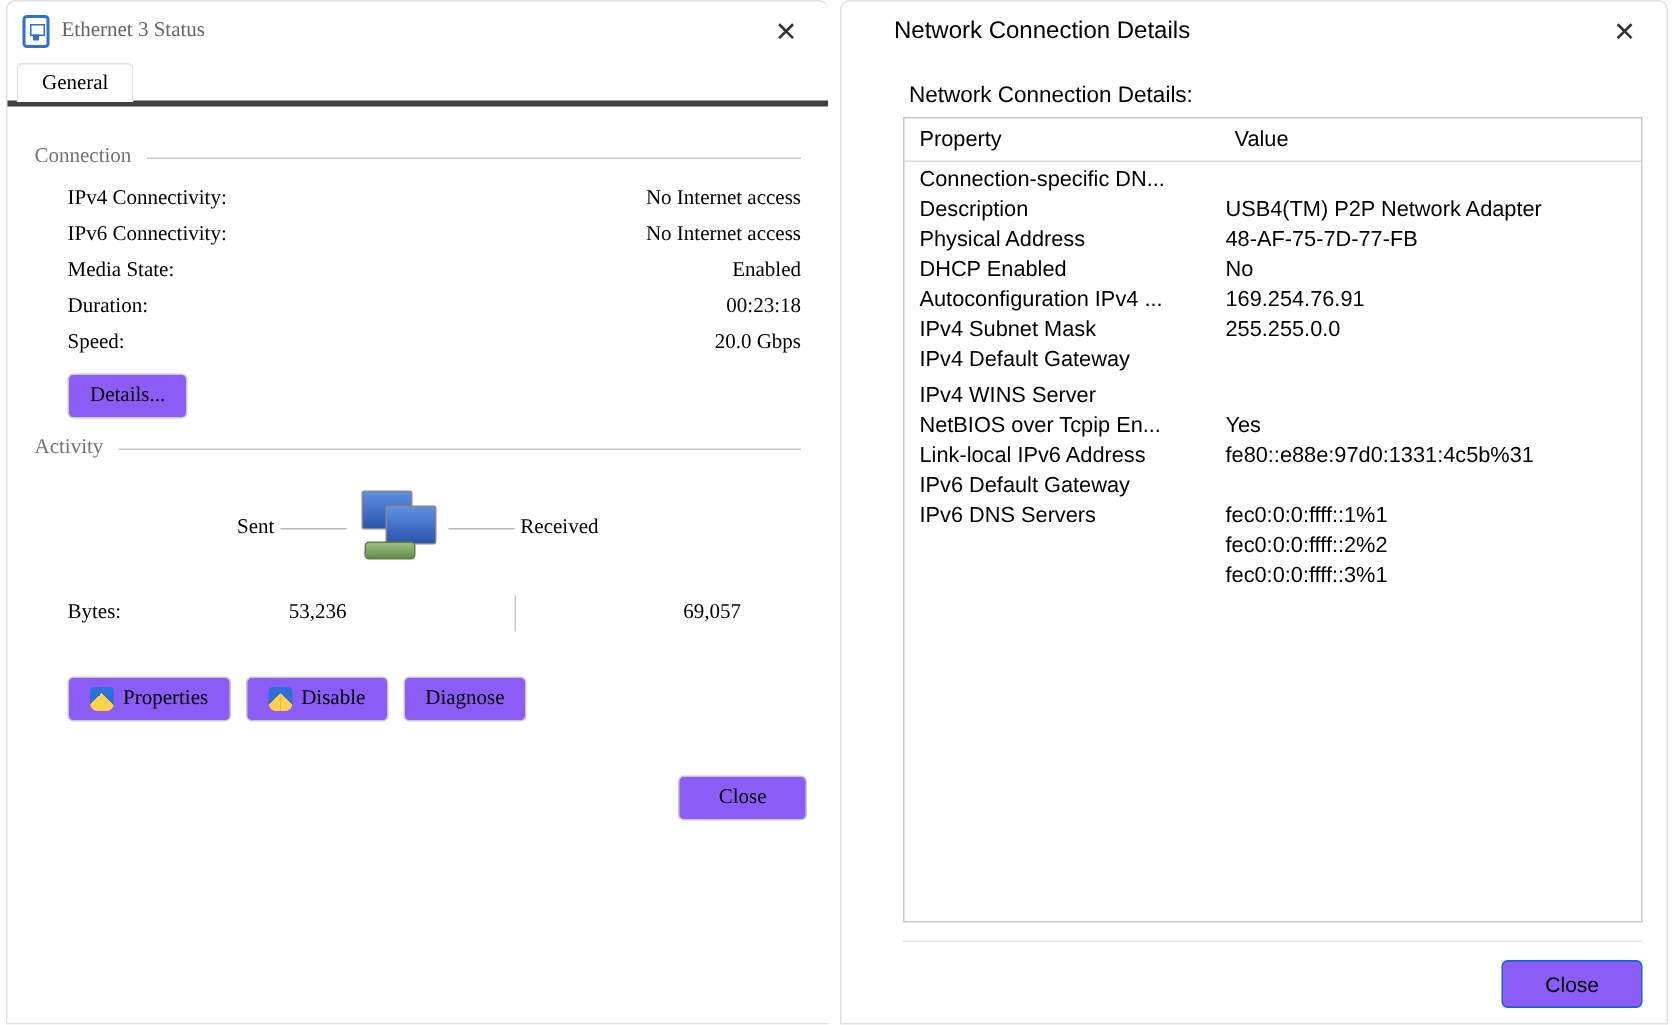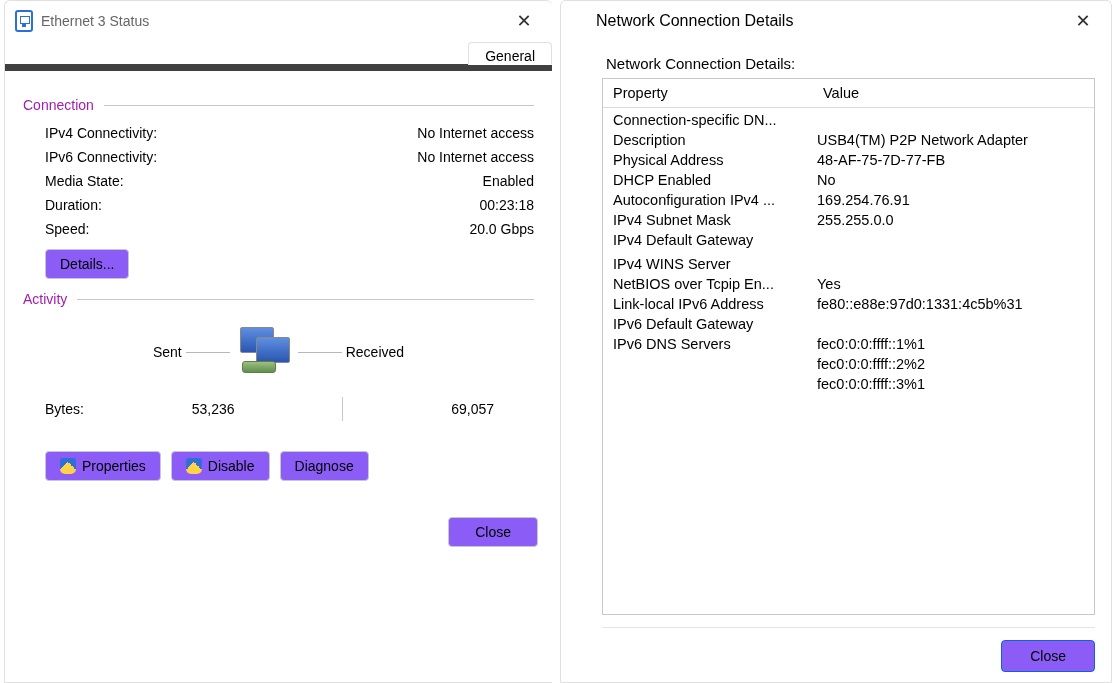--- a/index.html
+++ b/index.html
@@ -44,28 +44,27 @@
     justify-content: center;
     font-size: 18px;
     color: #333;
     cursor: pointer;
   }
   .inner {
     padding: 10px 18px 14px 18px;
   }
 
   
-  #win-status { left: 4px; top: 0; width: 548px; height: 683px; border-right: none;}
+  #win-status { left: 4px; top: 0; width: 548px; height: 683px; border-right: none; font-family: Liberation Serif, serif;}
   .tab-strip {
     display: flex;
     padding-left: 6px;
     margin-bottom: 6px;
-    border-bottom: 7px solid #404040;
+    border-bottom: 4px solid #404040;
     height: 30px;
-    justify-content: flex-end;
   }
   .tab {
     padding: 5px 16px 6px 16px;
     border: 1px solid #e0e0e0;
     border-bottom: 1px solid #fff;
     border-radius: 4px 4px 0 0;
     background:#fff;
     font-size: 14px;
     position: relative;
     top: 1px;
@@ -73,21 +72,21 @@
   .group {
     margin-top: 10px;
     margin-bottom: 12px;
   }
   .group-head {
     display: flex;
     align-items: center;
     gap: 10px;
     margin-bottom: 8px;
   }
-  .group-head .lbl { font-size: 14px; color:#a21caf;}
+  .group-head .lbl { font-size: 14px; color:#737373;}
   .group-head .rule {
     flex: 1;
     height: 1px;
     background: #c8c8c8;
   }
   .kv {
     display: flex;
     padding: 4px 0 4px 22px;
   }
   .kv .k { flex: 1; }

